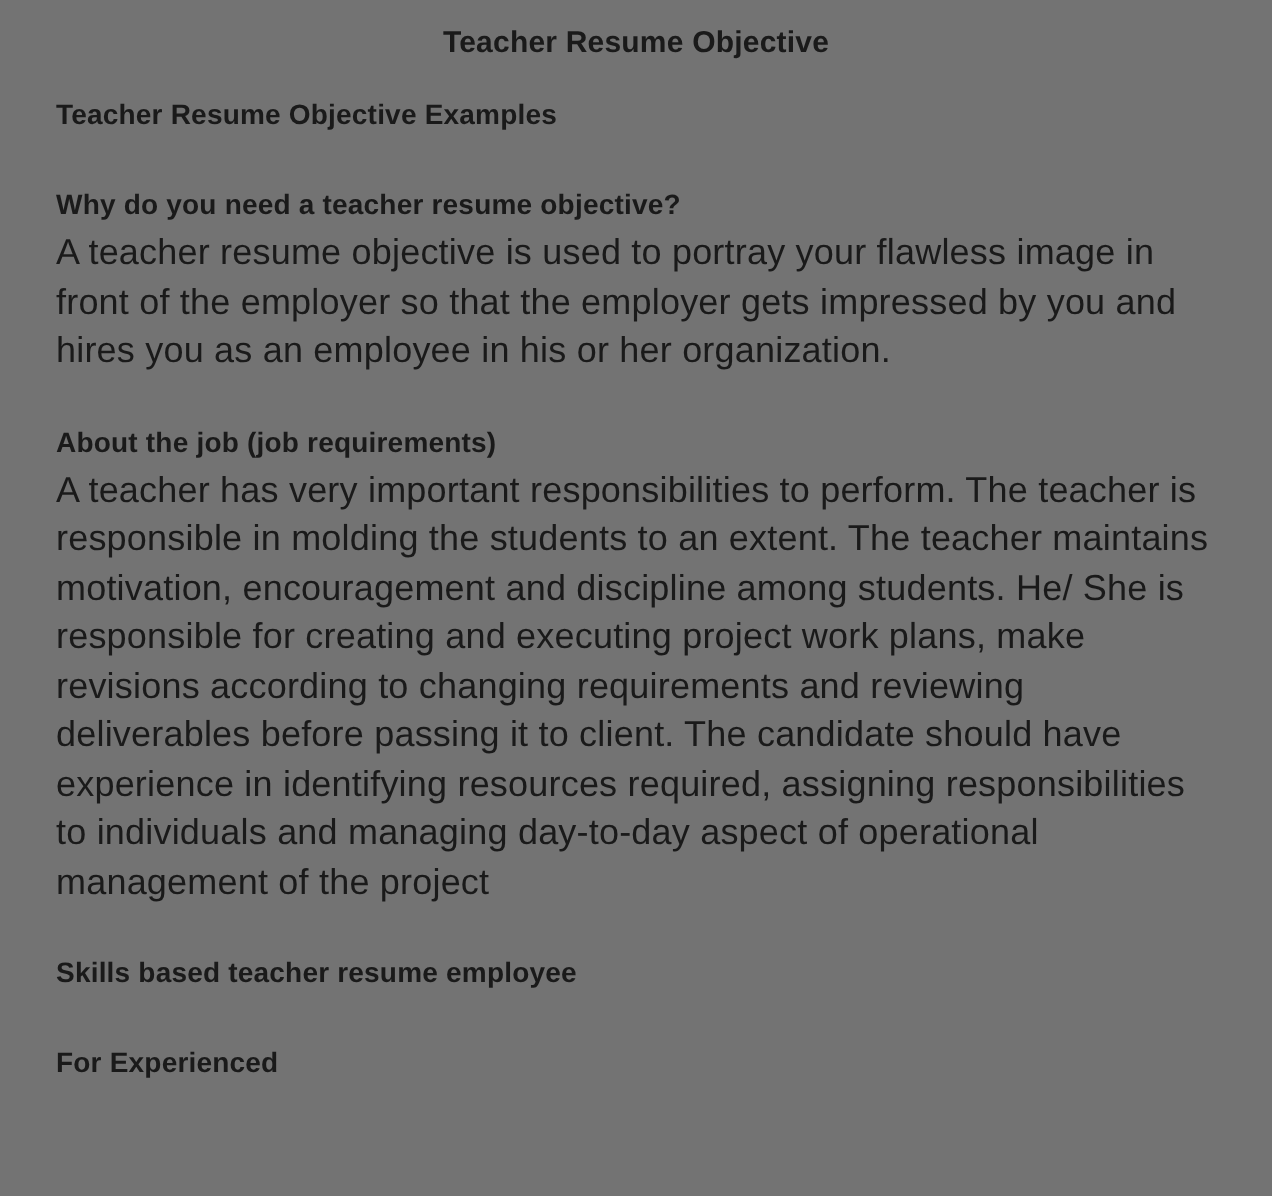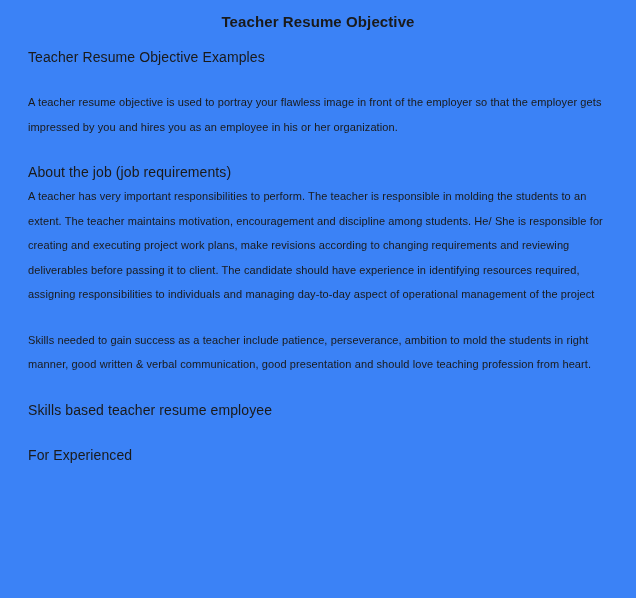--- a/index.html
+++ b/index.html
@@ -12,71 +12,71 @@
     height: 598px;
     overflow: hidden;
     font-family: "Liberation Sans", "DejaVu Sans", sans-serif;
     color: #1a1a1a;
   }
   .page {
     box-sizing: border-box;
     width: 636px;
     height: 598px;
     padding: 10px 28px 10px 28px;
-    background: #3b82f6;
+    background: #737373;
   }
   .doc-title {
     font-size: 15px;
     font-weight: bold;
     text-align: center;
     margin: 2px 0 13px 0;
     line-height: 20px;
     letter-spacing: 0.1px;
   }
   .doc-section {
     margin: 0 0 21px 0;
   }
   .sec-heading {
     font-size: 14px;
-    font-weight: normal;
+    font-weight: bold;
     margin: 0;
     line-height: 24px;
     letter-spacing: 0.1px;
   }
   .sec-body {
-    font-size: 11px;
+    font-size: 18px;
     font-weight: normal;
     margin: 0;
     line-height: 24.5px;
     letter-spacing: 0.1px;
     text-align: left;
   }
 </style>
 </head>
 <body>
 
 <div class="page">
   <h1 class="doc-title">Teacher Resume Objective</h1>
   <div id="sections">
   <section class="doc-section">
     <h2 class="sec-heading">Teacher Resume Objective Examples</h2>
 
   </section>
 
   <section class="doc-section">
+    <h2 class="sec-heading">Why do you need a teacher resume objective?</h2>
     <p class="sec-body">A teacher resume objective is used to portray your flawless image in front of the employer so that the employer gets impressed by you and hires you as an employee in his or her organization.</p>
   </section>
 
   <section class="doc-section">
     <h2 class="sec-heading">About the job (job requirements)</h2>
     <p class="sec-body">A teacher has very important responsibilities to perform. The teacher is responsible in molding the students to an extent. The teacher maintains motivation, encouragement and discipline among students. He/ She is responsible for creating and executing project work plans, make revisions according to changing requirements and reviewing deliverables before passing it to client. The candidate should have experience in identifying resources required, assigning responsibilities to individuals and managing day-to-day aspect of operational management of the project</p>
   </section>
 
   <section class="doc-section">
-    <p class="sec-body">Skills needed to gain success as a teacher include patience, perseverance, ambition to mold the students in right manner, good written &amp; verbal communication, good presentation and should love teaching profession from heart.</p>
   </section>
 
   <section class="doc-section">
     <h2 class="sec-heading">Skills based teacher resume employee</h2>
 
   </section>
 
   <section class="doc-section">
     <h2 class="sec-heading">For Experienced</h2>
 

